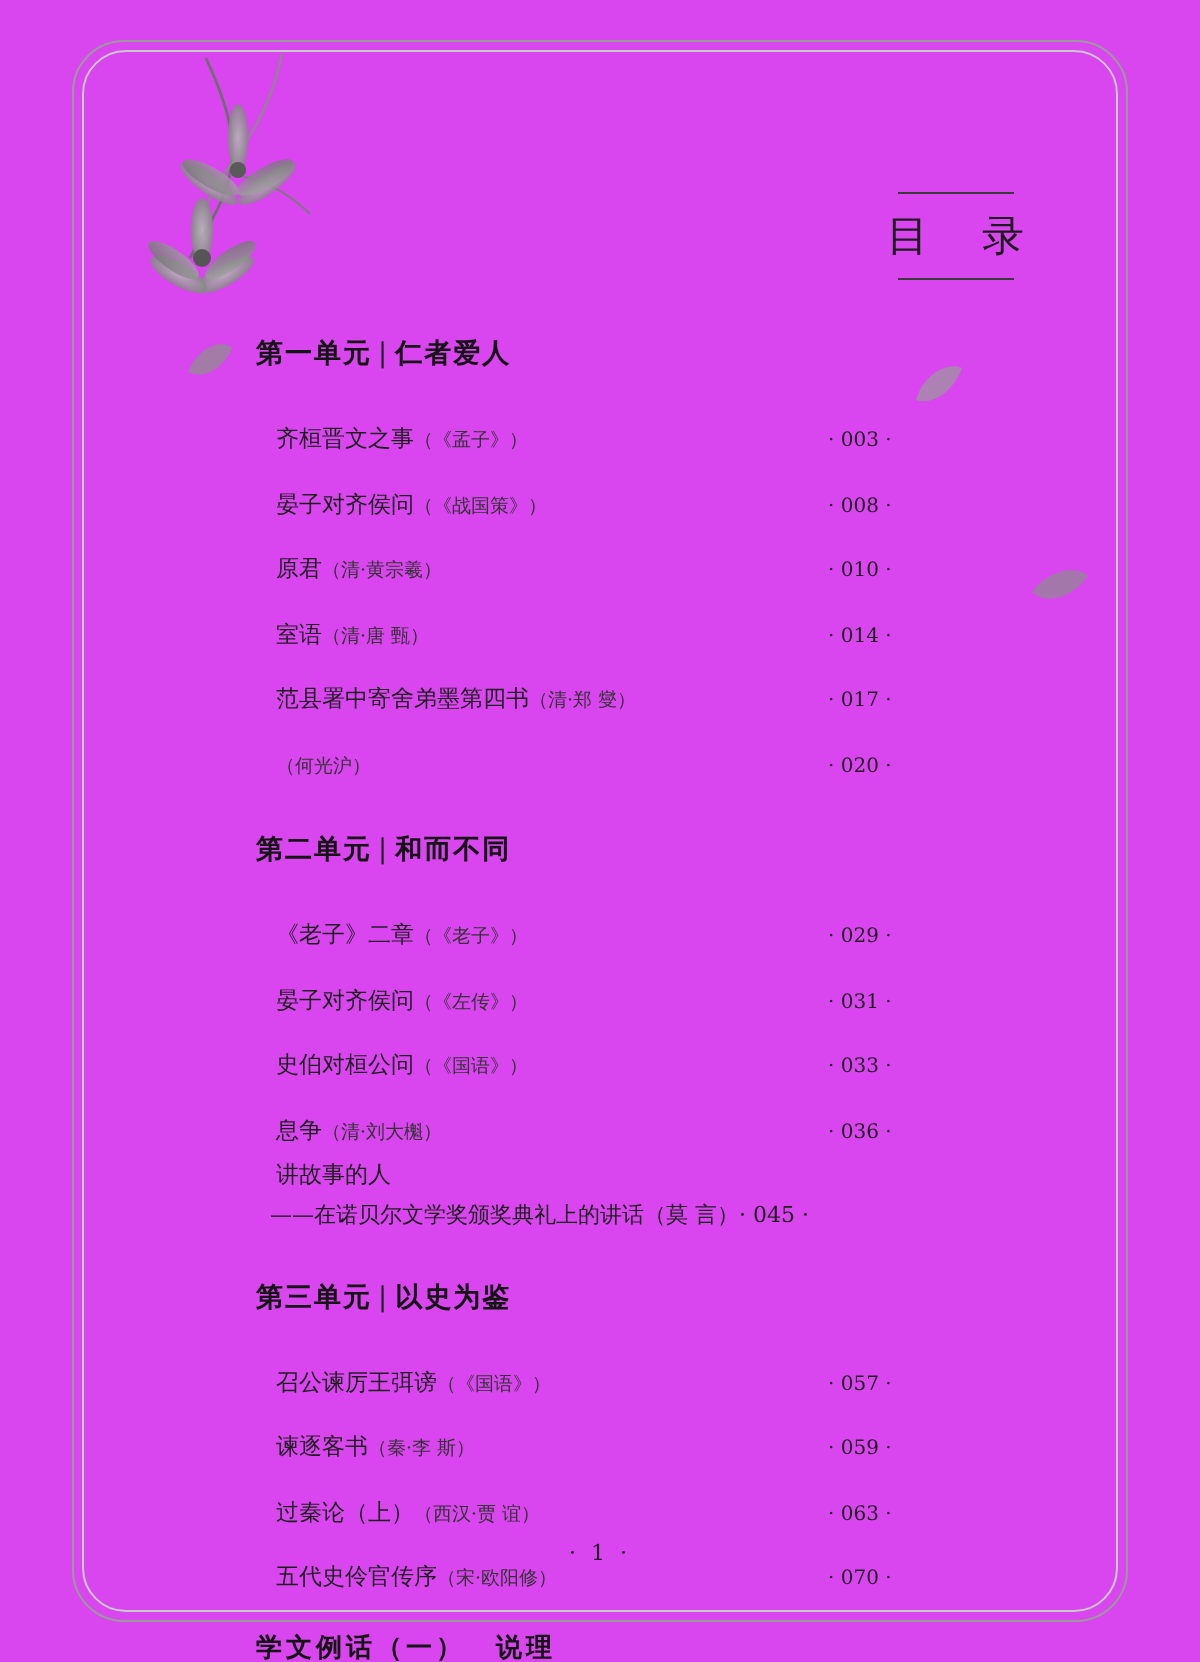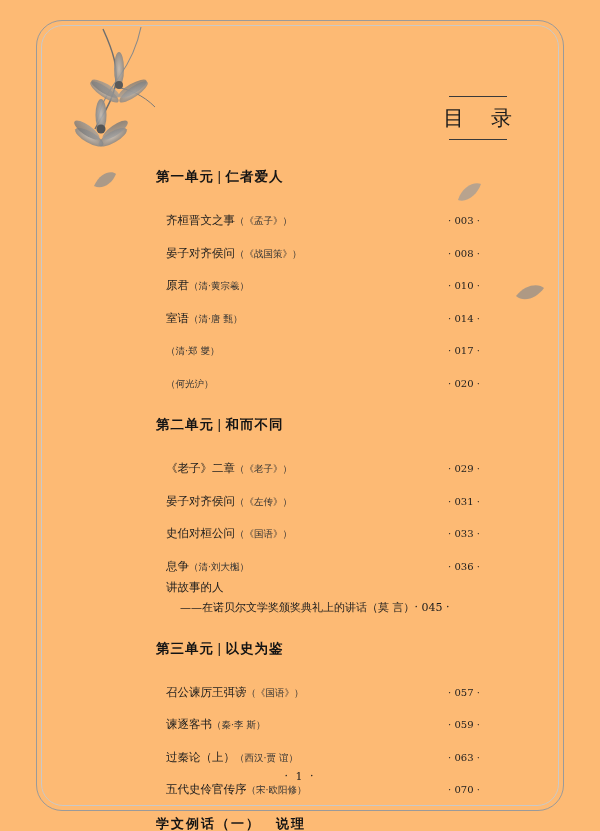--- a/index.html
+++ b/index.html
@@ -14,21 +14,21 @@
     color: #262626;
     position: relative;
     overflow: hidden;
   }
 
   
   .page {
     position: absolute;
     left: 0; top: 0;
     width: 600px; height: 831px;
-    background: #fdba74;
+    background: #d946ef;
   }
   .frame-outer {
     position: absolute;
     left: 36px; top: 20px;
     width: 528px; height: 791px;
     border: 1px solid #9a9a9a;
     border-radius: 26px;
     box-sizing: border-box;
   }
   .frame-inner {
@@ -69,21 +69,21 @@
     font-size: 21px;
     letter-spacing: 10px;
     padding: 7px 0 7px 10px;
     color: #1c1c1c;
     font-family: "DejaVu Serif", serif;
   }
 
   
   .toc {
     position: absolute;
-    left: 156px;
+    left: 128px;
     top: 168px;
     width: 330px;
   }
   .unit-head {
     font-size: 13.5px;
     font-weight: bold;
     letter-spacing: 1px;
     color: #141414;
     margin: 22px 0 13px 0;
     font-family: "DejaVu Serif", serif;
@@ -113,29 +113,29 @@
     margin-top: 12px;
   }
   .entry .fill {
     flex: 1 1 auto;
   }
   .entry .pg {
     font-size: 10px;
     white-space: nowrap;
     color: #1d1d1d;
     min-width: 44px;
-    text-align: center;
+    text-align: left;
   }
 
   .sub-note {
     display: flex;
     align-items: baseline;
     font-size: 11px;
     line-height: 20px;
-    margin-left: 24px;
+    margin-left: 7px;
     color: #1d1d1d;
     font-family: "DejaVu Serif", serif;
   }
 
   .section-foot {
     font-size: 13px;
     font-weight: bold;
     letter-spacing: 2px;
     margin: 14px 0 0 0;
     color: #141414;
@@ -238,20 +238,21 @@
       <span class="fill"></span>
       <span class="pg">· 010 ·</span>
     </div>
     <div class="entry">
       <span class="etitle">室语</span>
         <span class="attr">（清·唐 甄）</span>
       <span class="fill"></span>
       <span class="pg">· 014 ·</span>
     </div>
     <div class="entry">
+      <span class="etitle">范县署中寄舍弟墨第四书</span>
         <span class="attr">（清·郑 燮）</span>
       <span class="fill"></span>
       <span class="pg">· 017 ·</span>
     </div>
     <div class="entry">
         <span class="attr">（何光沪）</span>
       <span class="fill"></span>
       <span class="pg">· 020 ·</span>
     </div>
 

